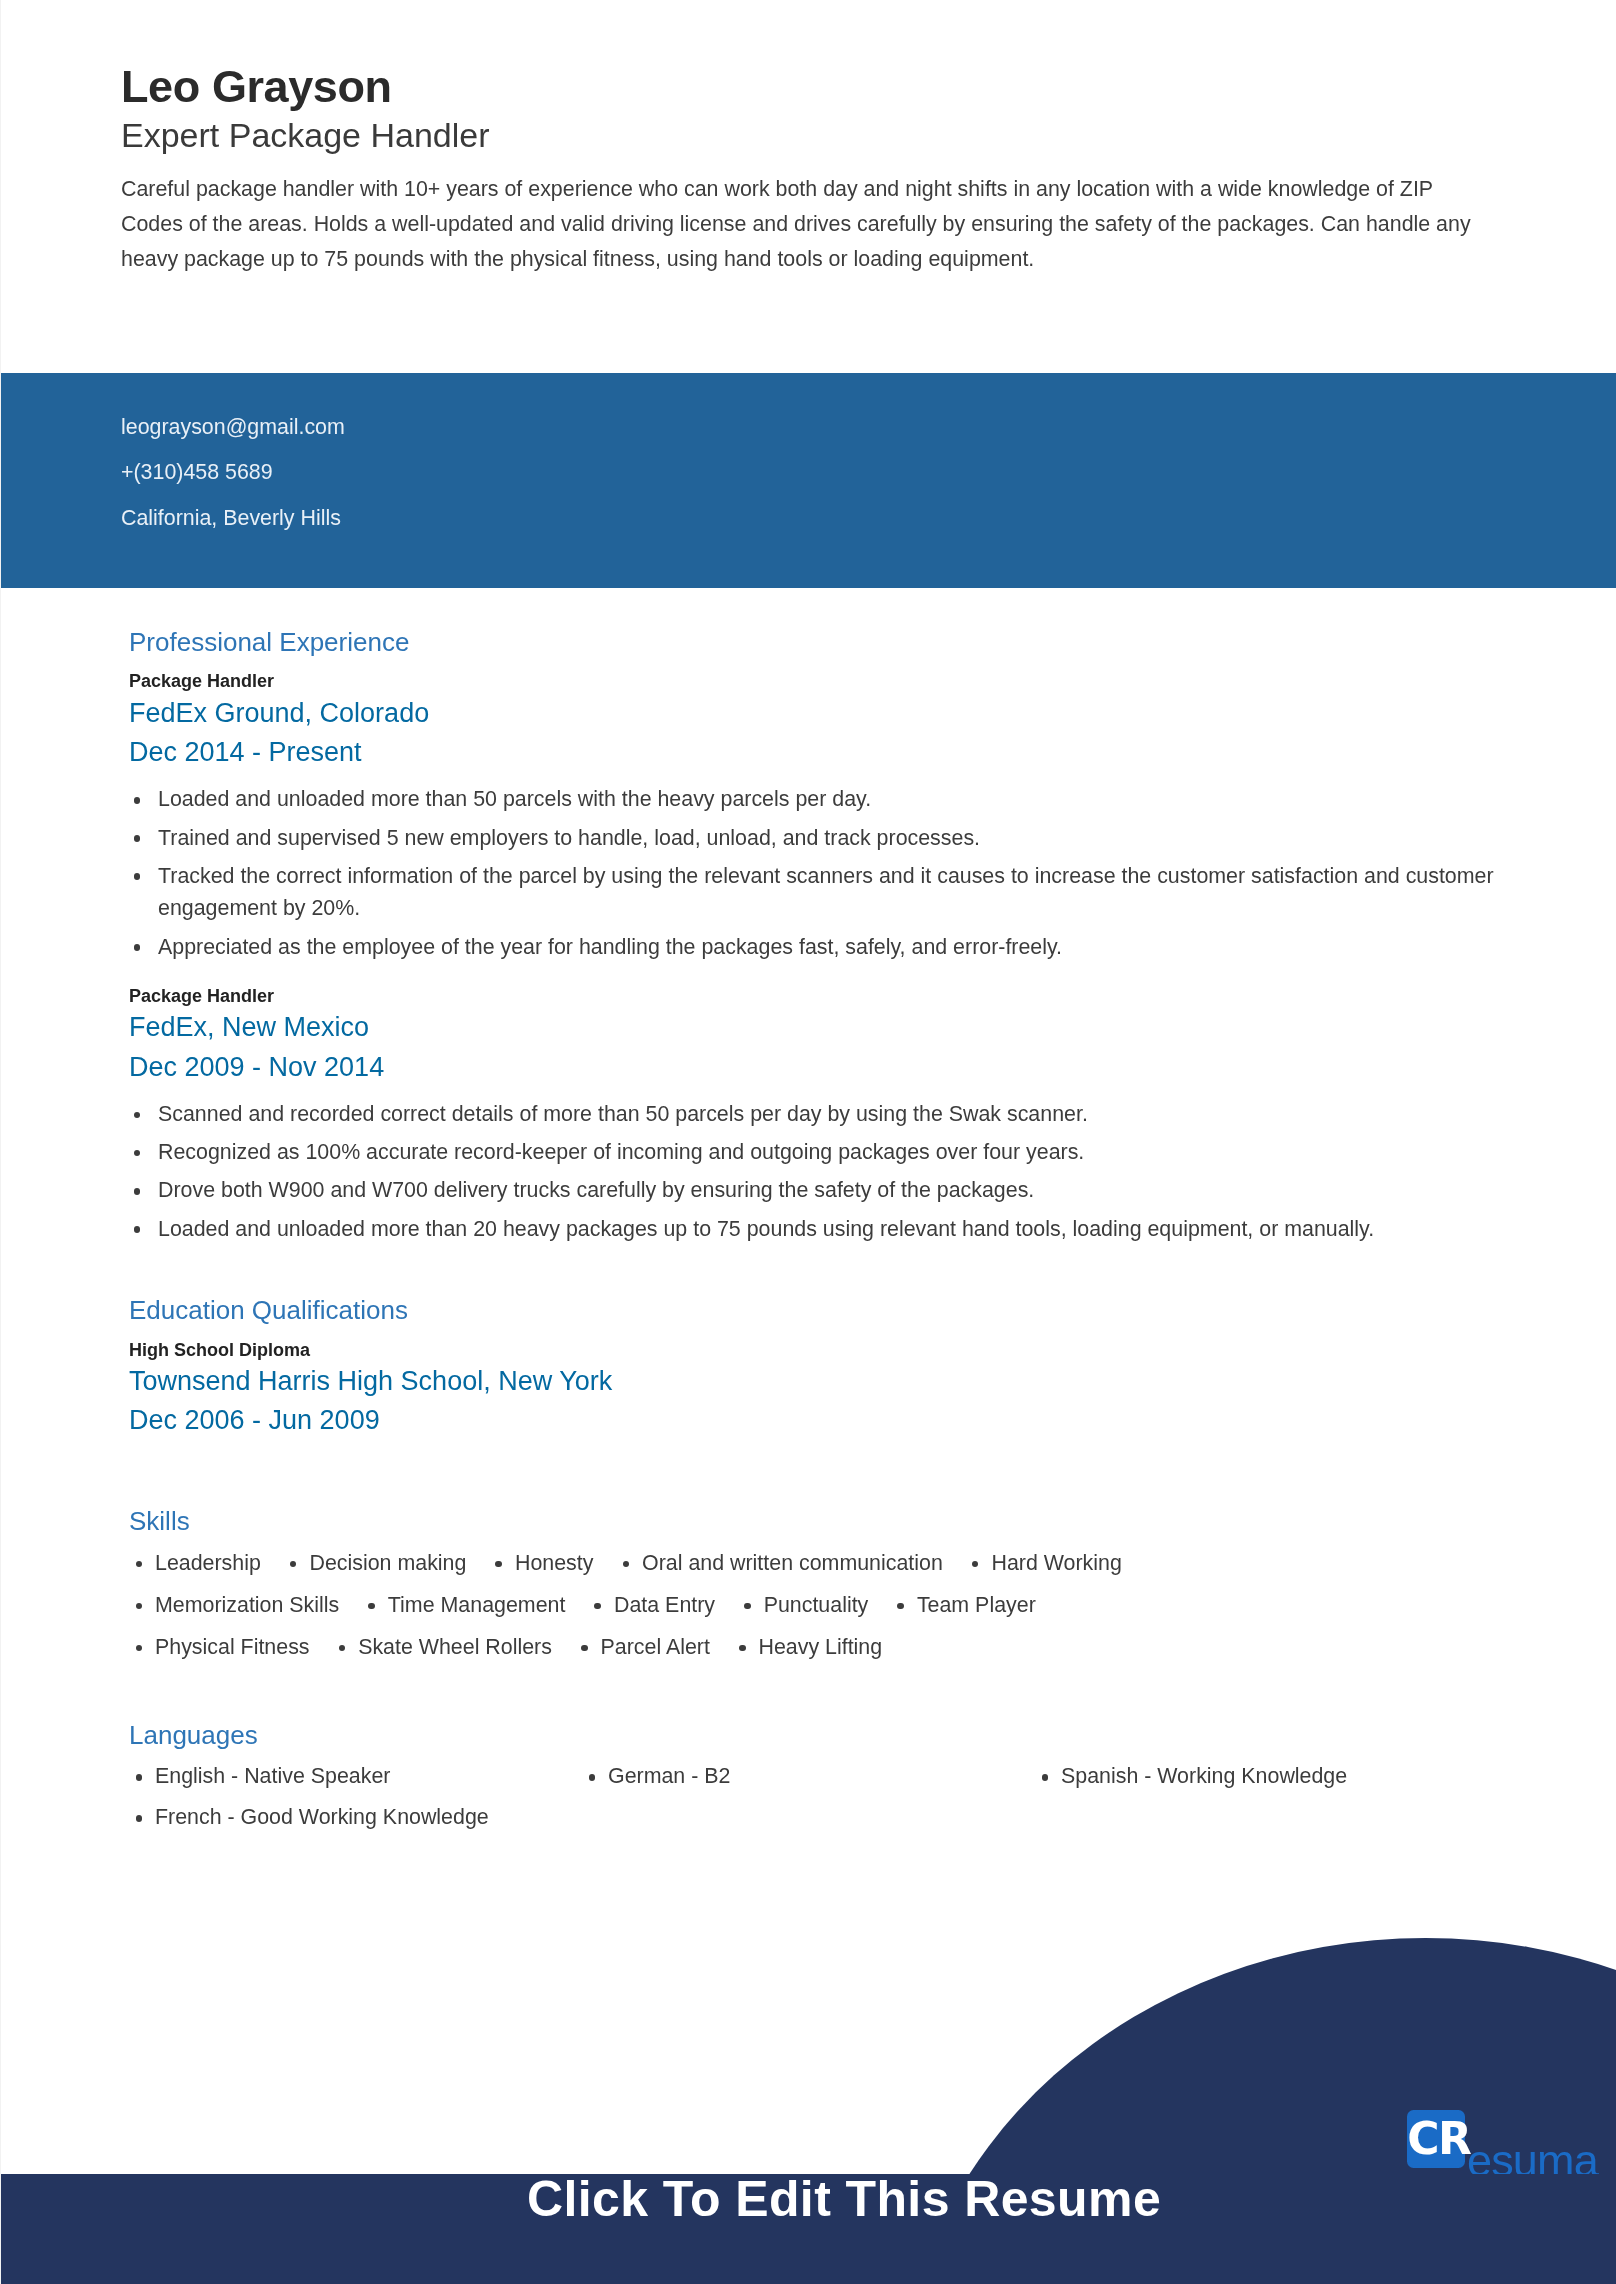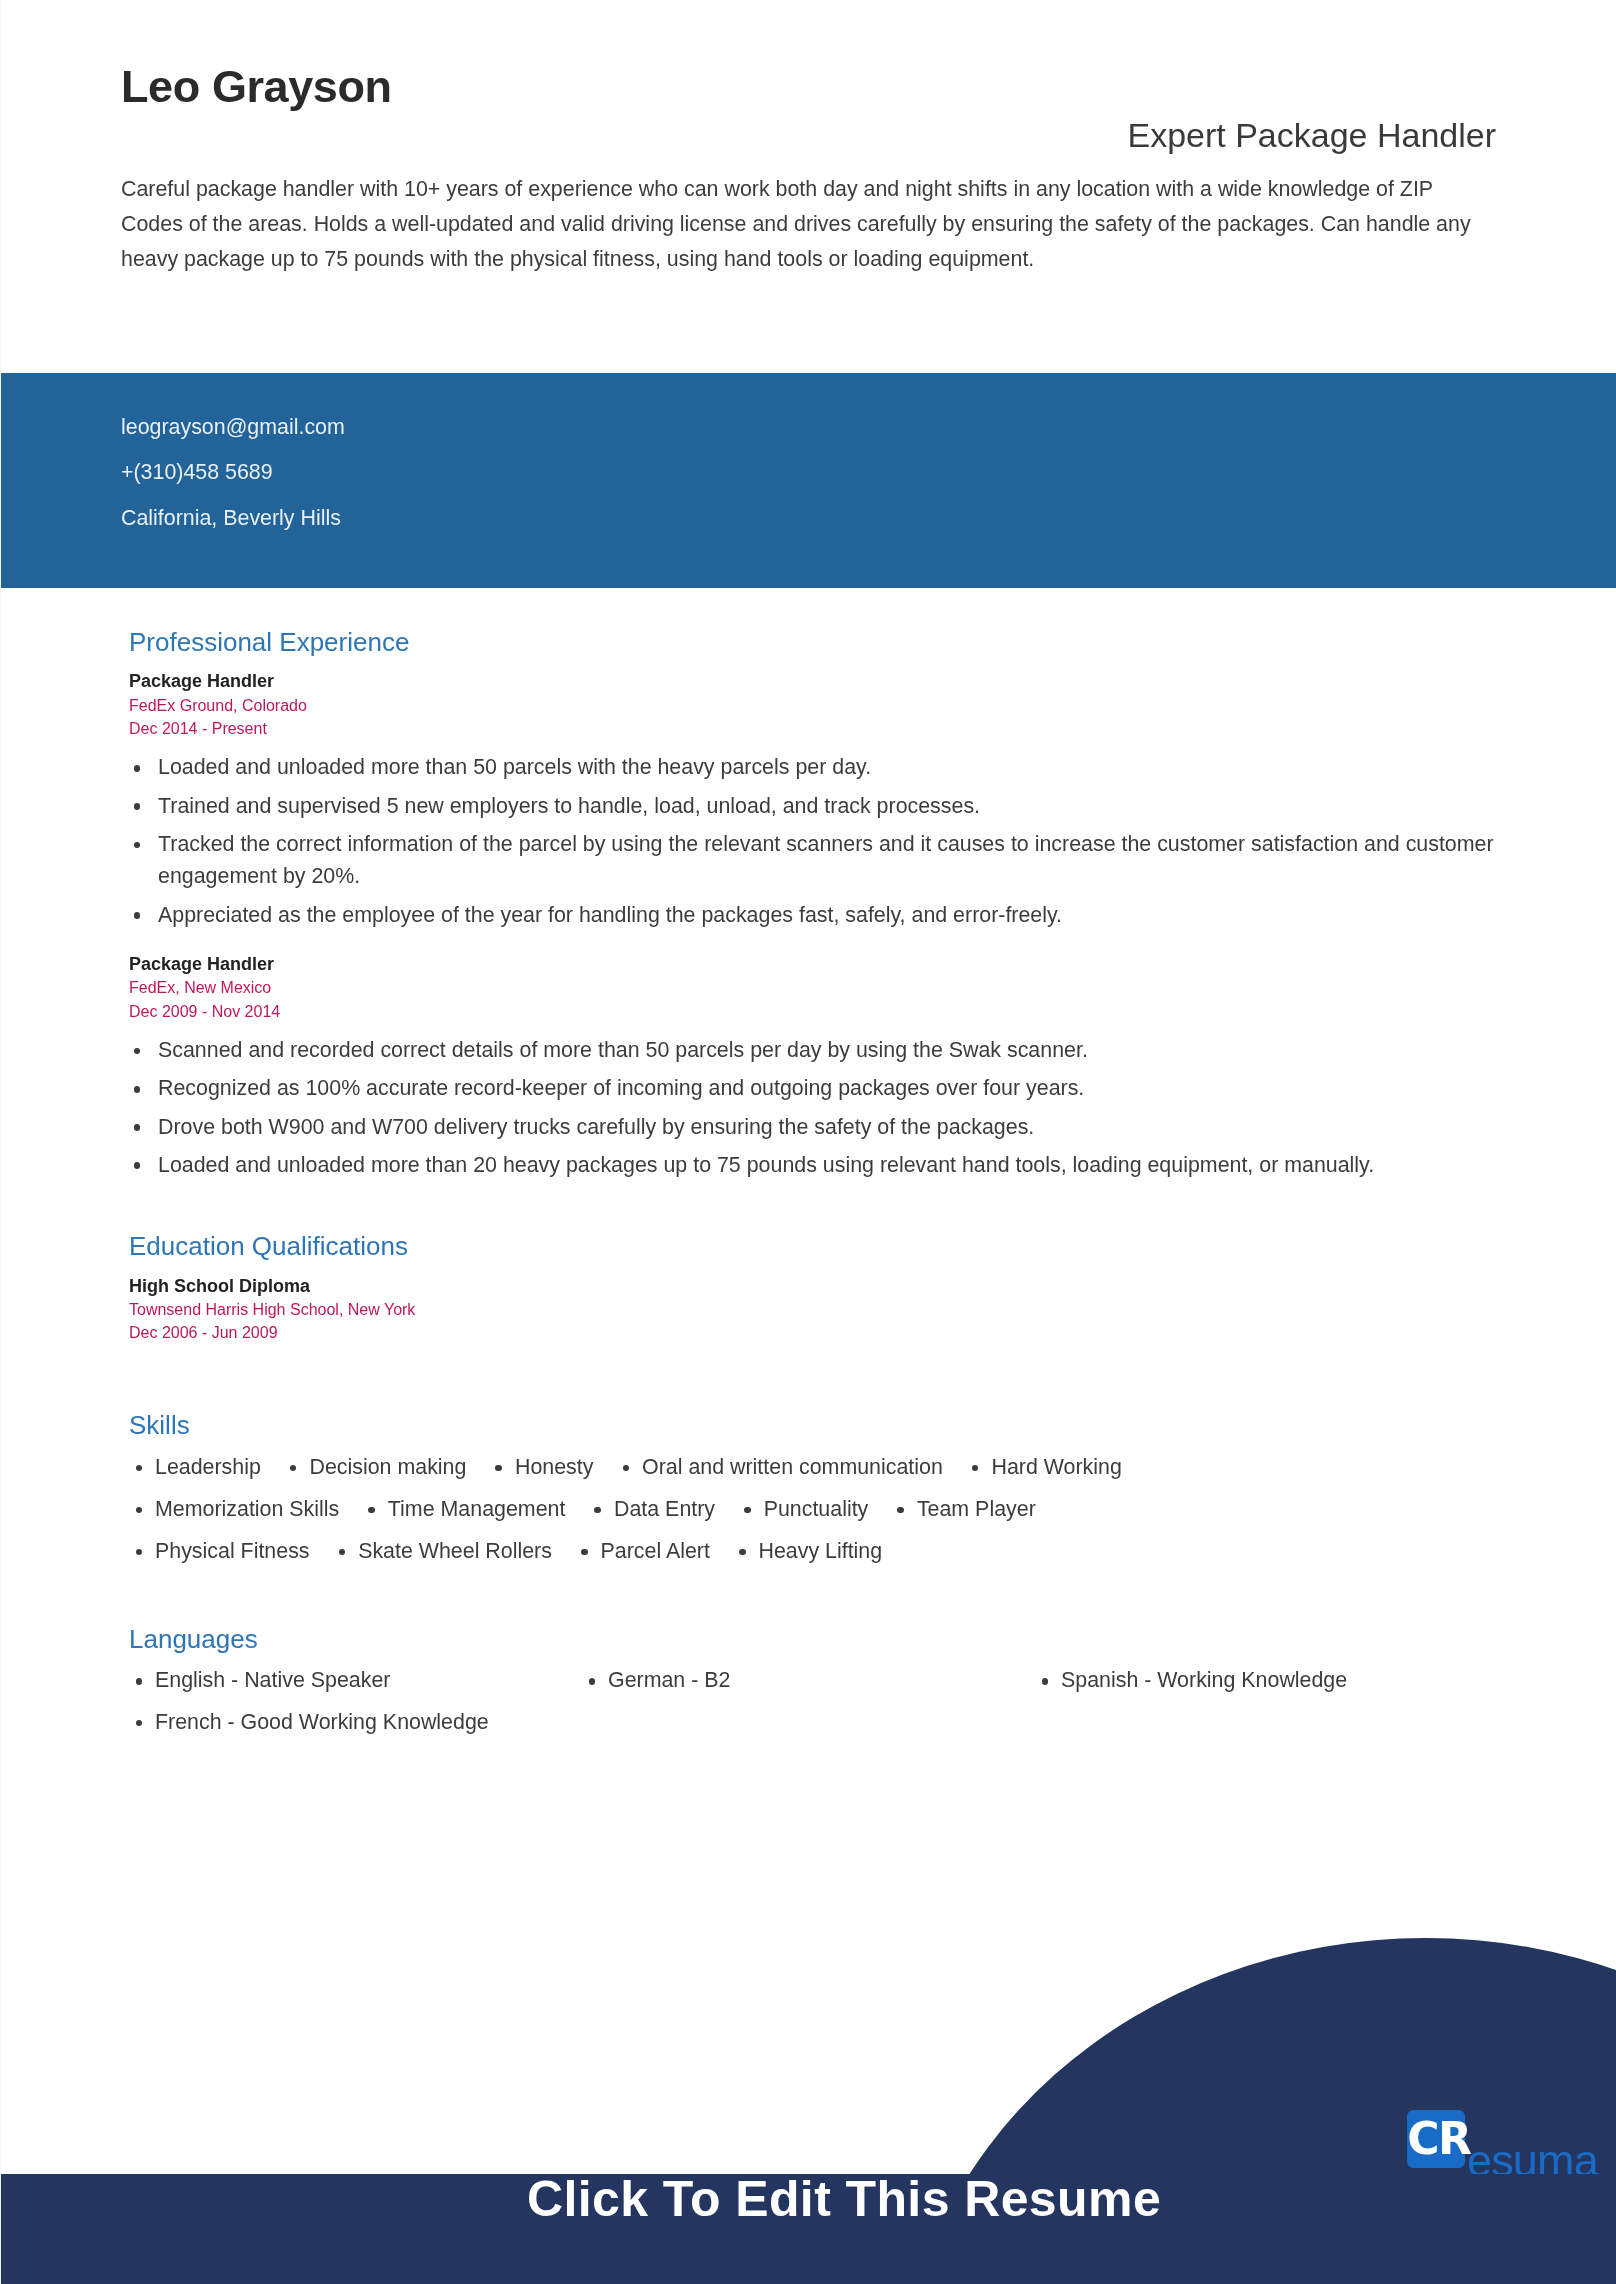--- a/index.html
+++ b/index.html
@@ -33,21 +33,20 @@
     letter-spacing: -0.4px;
     line-height: 1.08;
     margin: 0 0 4.8px 0;
   }
   .job-title {
     font-size: 34px;
     font-weight: normal;
     color: #3a3a3a;
     line-height: 1.12;
     margin: 0 0 18px 0;
-    text-align: right;
   }
   .summary {
     font-size: 21.4px;
     color: #3c3c3c;
     line-height: 1.62;
     max-width: 1374px;
     margin: 0;
   }
 
   
@@ -86,22 +85,22 @@
     line-height: 1.2;
   }
   .entry { margin-bottom: 21px; }
   .entry-role {
     font-size: 18px;
     font-weight: bold;
     color: #222222;
     line-height: 1.35;
   }
   .entry-org, .entry-dates {
-    font-size: 16px;
-    color: #be185d;
+    font-size: 27px;
+    color: #0369a1;
     line-height: 1.45;
   }
   ul.bullets {
     list-style: none;
     margin: 11.3px 0 0 0;
     padding: 0;
   }
   ul.bullets > li {
     position: relative;
     padding-left: 29px;

